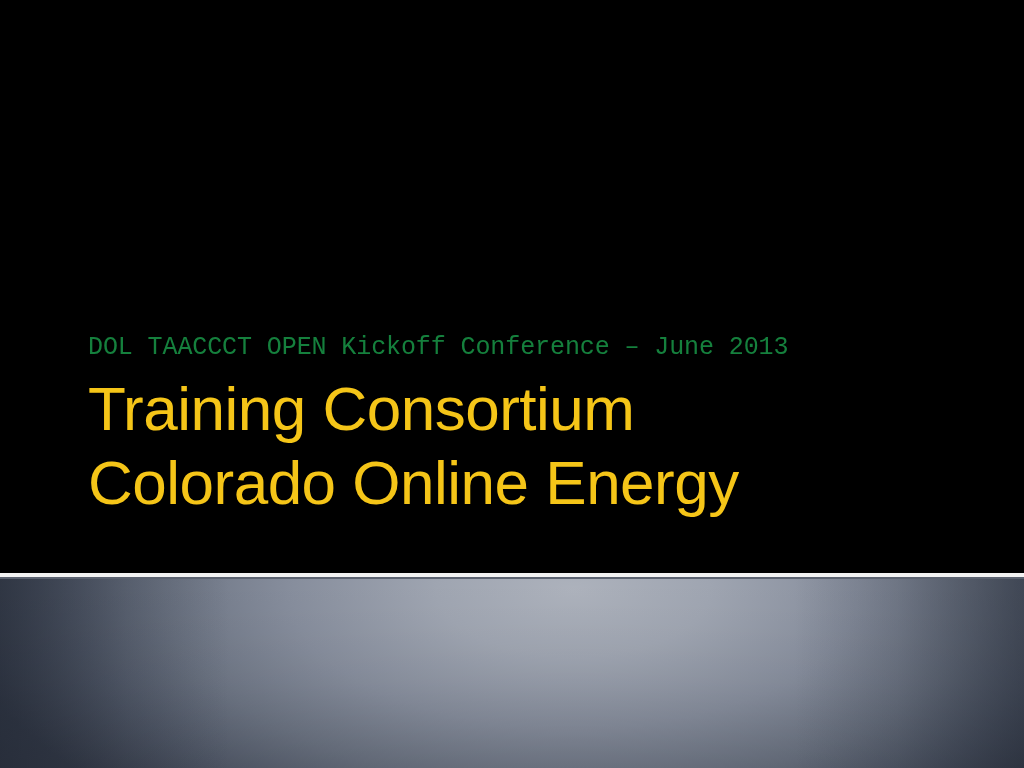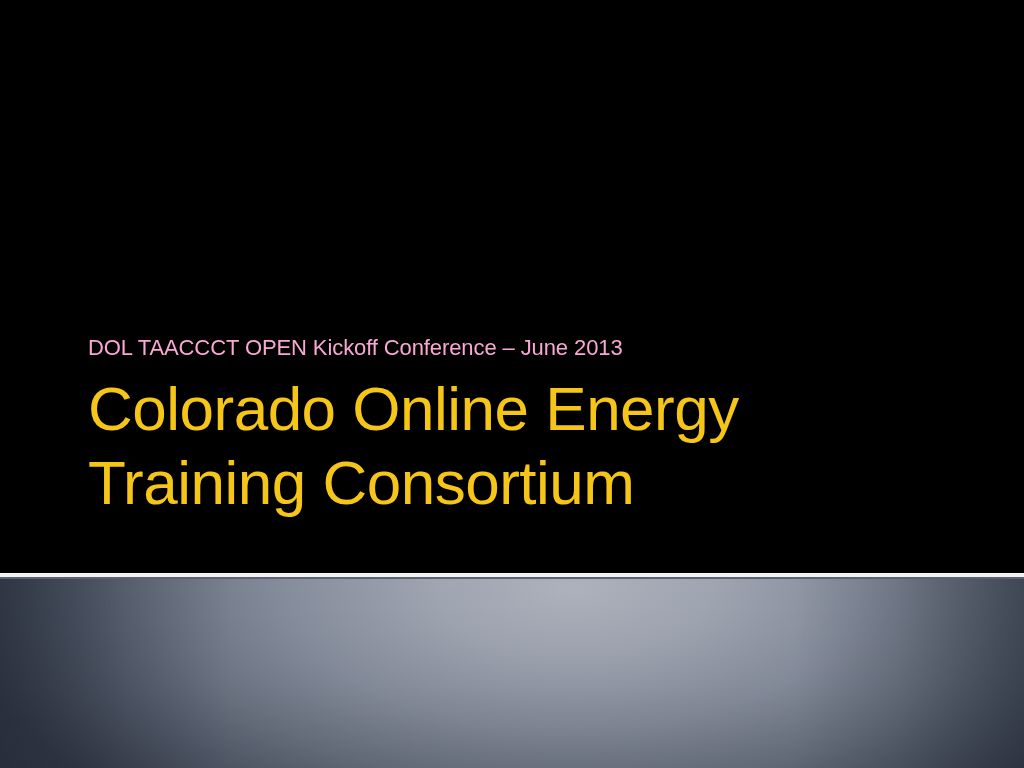--- a/index.html
+++ b/index.html
@@ -30,24 +30,24 @@
 
   
   .title-block {
     position: absolute;
     left: 88px;
     top: 333px;
     width: 860px;
   }
 
   .subtitle {
-    font-family: Liberation Sans, sans-serif;
-    font-size: 22px;
+    font-family: Liberation Mono, monospace;
+    font-size: 25px;
     font-weight: 400;
-    color: #f9a8d4;
+    color: #15803d;
     letter-spacing: -0.1px;
     line-height: 30px;
     white-space: nowrap;
     margin: 0 0 9px 0;
   }
 
   .title {
     font-family: "Liberation Sans Narrow", "Liberation Sans", sans-serif;
     font-size: 62px;
     font-weight: 400;
@@ -140,22 +140,22 @@
 <body>
 
 <div id="slide">
 
   <div class="stage"></div>
 
   <div class="title-block">
     <div class="subtitle">DOL TAACCCT OPEN Kickoff Conference – June 2013</div>
 
     <div class="title">
+      <span class="tline">Training Consortium</span>
       <span class="tline">Colorado Online Energy</span>
-      <span class="tline">Training Consortium</span>
     </div>
   </div>
 
   <div class="divider-white"></div>
   <div class="divider-shadow"></div>
 
   <div class="band"></div>
   <div class="band-shade"></div>
   <div class="band-edge-l"></div>
   <div class="band-edge-r"></div>

